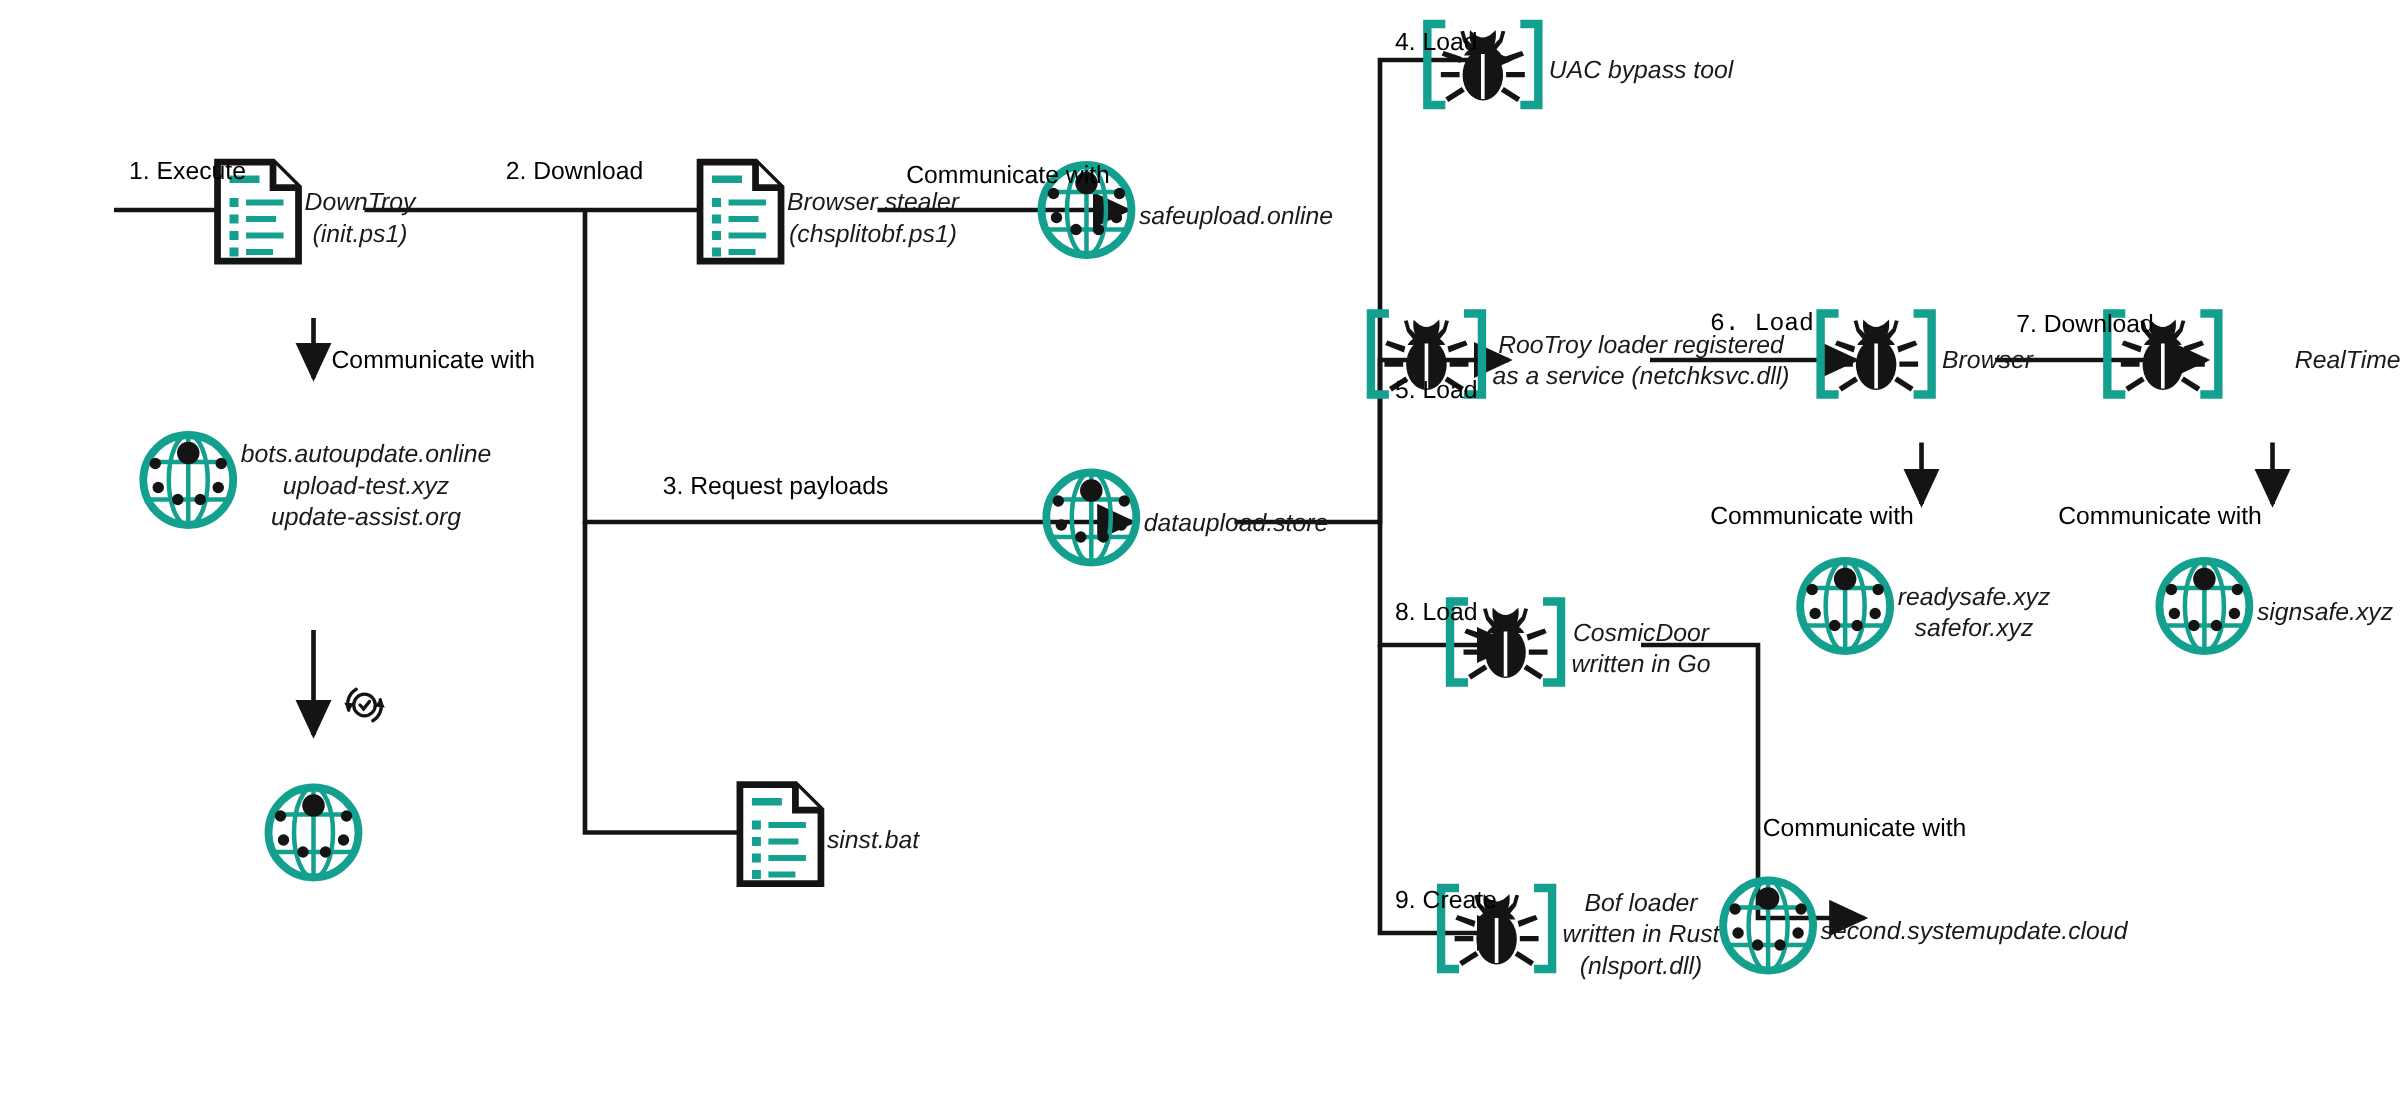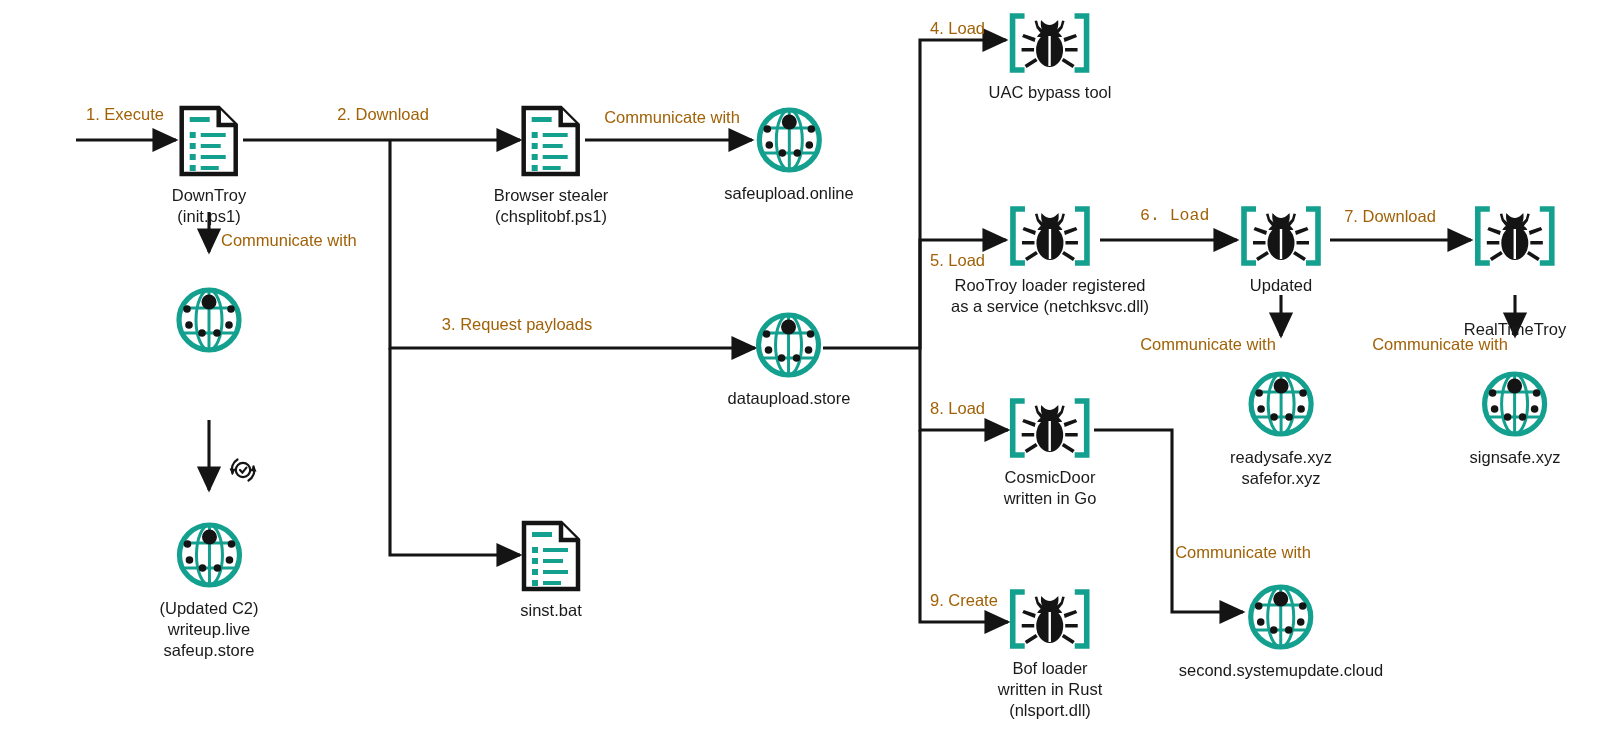--- a/index.html
+++ b/index.html
@@ -20,40 +20,41 @@
   svg.edges {
     position: absolute;
     left: 0; top: 0;
     width: 1600px;
     height: 737px;
     pointer-events: none;
   }
   .node {
     position: absolute;
     display: flex;
-    flex-direction: column;
+    flex-direction: row;
     align-items: center;
     transform: translateX(-50%);
+    font-style: italic;
   }
   .node .glyph {
     display: block;
   }
   .node .caption {
     margin-top: 4px;
     font-size: 16.5px;
     line-height: 21px;
     color: #1a1a1a;
     text-align: center;
     white-space: nowrap;
   }
   .edge-label {
     position: absolute;
     font-size: 16.5px;
     line-height: 20px;
-    color: #a16207;
+    color: #000000;
     white-space: nowrap;
   }
   .edge-label.center {
     transform: translateX(-50%);
   }
 </style>
 </head>
 <body>
 
 <div id="canvas">
@@ -175,20 +176,25 @@
           <circle cx="35" cy="17" r="7.5"></circle>
           <circle cx="57" cy="24" r="3.8"></circle>
           <circle cx="13" cy="24" r="3.8"></circle>
           <circle cx="55" cy="40" r="3.8"></circle>
           <circle cx="15" cy="40" r="3.8"></circle>
           <circle cx="28" cy="48" r="3.8"></circle>
           <circle cx="43" cy="48" r="3.8"></circle>
         </g>
       </svg>
     </span>
+    <div class="caption">
+      <div>bots.autoupdate.online</div>
+      <div>upload-test.xyz</div>
+      <div>update-assist.org</div>
+    </div>
   </div>
 
   <div class="node" style="left:243px; top:452px;">
     <span class="glyph">
       <svg width="36" height="36" viewBox="0 0 36 36">
         <g fill="none" stroke="#141414" stroke-width="2.2" stroke-linecap="round">
           <path d="M7.5,21.5 A11.5,11.5 0 0 1 12.5,7.5"></path>
           <path d="M28.5,14.5 A11.5,11.5 0 0 1 23.5,28.5"></path>
           <circle cx="18" cy="18" r="7.2"></circle>
           <path d="M15,18 L17.4,20.6 L21.4,15.6"></path>
@@ -213,25 +219,20 @@
           <circle cx="35" cy="17" r="7.5"></circle>
           <circle cx="57" cy="24" r="3.8"></circle>
           <circle cx="13" cy="24" r="3.8"></circle>
           <circle cx="55" cy="40" r="3.8"></circle>
           <circle cx="15" cy="40" r="3.8"></circle>
           <circle cx="28" cy="48" r="3.8"></circle>
           <circle cx="43" cy="48" r="3.8"></circle>
         </g>
       </svg>
     </span>
-    <div class="caption">
-      <div>(Updated C2)</div>
-      <div>writeup.live</div>
-      <div>safeup.store</div>
-    </div>
   </div>
 
   <div class="node" style="left:789px; top:105px;">
     <span class="glyph">
       <svg width="70" height="70" viewBox="0 0 70 70">
         <circle cx="35" cy="35" r="30" fill="none" stroke="#14a08f" stroke-width="5.2"></circle>
         <g fill="none" stroke="#14a08f" stroke-width="3">
           <ellipse cx="35" cy="35" rx="13" ry="30"></ellipse>
           <path d="M35,5 V65"></path>
           <path d="M8,23 H62"></path>
@@ -350,21 +351,21 @@
           <path d="M59.5,36 L72,36 L72,39.5 L59.5,39.5 Z"></path>
           <path d="M30,46 L19,53 L21,56 L32,49 Z"></path>
           <path d="M58,46 L69,53 L67,56 L56,49 Z"></path>
         </g>
         <g stroke="#ffffff" stroke-width="2.4" fill="none">
             <path d="M44,24 V54"></path>
           </g>
       </svg>
     </span>
     <div class="caption">
-      <div>Updated</div>
+      <div>Browser</div>
     </div>
   </div>
 
   <div class="node" style="left:1515px; top:205px;gap:44px;">
     <span class="glyph">
       <svg width="88" height="62" viewBox="0 0 88 62">
         <g stroke="#14a08f" stroke-width="5.6" fill="none">
           <path d="M19,4 H7 V58 H19"></path>
           <path d="M69,4 H81 V58 H69"></path>
         </g>

